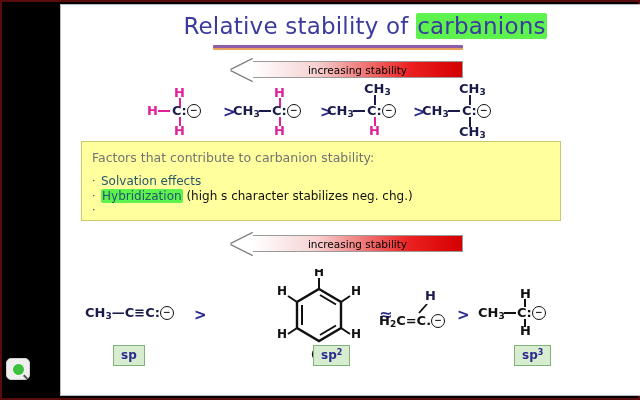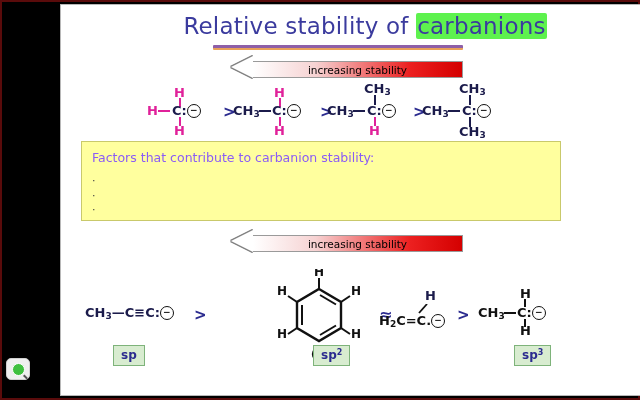--- a/index.html
+++ b/index.html
@@ -32,21 +32,21 @@
   
   #title{position:absolute;left:0;top:8px;width:100%;text-align:center;}
   .title-text{font-family:"DejaVu Sans", sans-serif;font-size:23px;
     color:#3b3b9e;letter-spacing:.2px;display:inline-block;}
   .hl-green{background:#5ef24e;padding:0 1px;border-radius:2px;}
   #title-rule{position:absolute;left:152px;top:40px;width:250px;height:5px;
     background:linear-gradient(to bottom,#8e5fa8 0 55%,#e8a05a 55% 100%);
     border-radius:1px;}
 
   
-  .arrowbar{position:absolute;height:17px;display:flex;align-items:flex-end;}
+  .arrowbar{position:absolute;height:17px;display:flex;align-items:center;}
   .arrowbar .tri{width:0;height:0;border-top:11px solid transparent;
     border-bottom:11px solid transparent;border-right:22px solid #fff;
     filter:drop-shadow(-1px 0 0 #808080) drop-shadow(0 -1px 0 #808080)
            drop-shadow(0 1px 0 #808080);}
   .arrowbar .bar{height:17px;flex:1;
     background:linear-gradient(to right,#ffffff 0%,#f6d2d2 30%,#ec2020 75%,#d40000 100%);
     border:1px solid #9a9a9a;border-left:none;box-sizing:border-box;
     display:flex;align-items:center;justify-content:center;}
   .arrowbar .bar span{font-size:10.5px;color:#000;white-space:nowrap;}
 
@@ -63,21 +63,21 @@
   .lp{letter-spacing:0;font-weight:700;}
 
   
   .vbond{position:absolute;width:1.6px;background:#1b1b4b;}
   .hbond{position:absolute;height:1.6px;background:#1b1b4b;}
 
   
   #factors{position:absolute;left:20px;top:136px;width:480px;height:80px;
     background:#ffff9e;border:1px solid #c9c96b;box-sizing:border-box;
     padding:8px 10px 0 10px;}
-  #factors .head{font-size:12.5px;color:#8b5cf6;margin-bottom:9px;}
+  #factors .head{font-size:12.5px;color:#737373;margin-bottom:9px;}
   #factors ul{list-style:none;margin:0;padding:0;}
   #factors li{font-size:12px;line-height:14.5px;color:#111;
     display:flex;align-items:flex-start;}
   #factors li .dot{width:9px;color:#444;flex:0 0 9px;font-size:11px;}
   .bltext{color:#25586b;}
   .blblack{color:#111;}
 
   
   .hybtag{position:absolute;background:#d8ecd0;border:1.4px solid #7eb37a;
     color:#2b2b8f;font-size:12px;font-weight:700;padding:2px 7px 3px 7px;}
@@ -169,23 +169,25 @@
         <div class="vbond" style="left:408px;top:112px;height:10px;"></div>
         <div class="struct" style="left:398px;top:119px;position:absolute;">CH<span class="sub">3</span></div>
       </div>
     </div>
 
     <div id="factors">
       <div class="head">Factors that contribute to carbanion stability:</div>
       <ul>
         <li>
           <span class="dot">·</span>
+          <span><span class="bltext">Solvation effects</span><span class="blblack"></span></span>
         </li>
         <li>
           <span class="dot">·</span>
+          <span><span class="bltext hl-green">Hybridization</span><span class="blblack"> (high s character stabilizes neg. chg.)</span></span>
         </li>
         <li>
           <span class="dot">·</span>
         </li>
       </ul>
     </div>
 
     <div class="arrowbar" style="left:170px;top:230px;width:232px;">
       <div class="tri"></div>
       <div class="bar">

